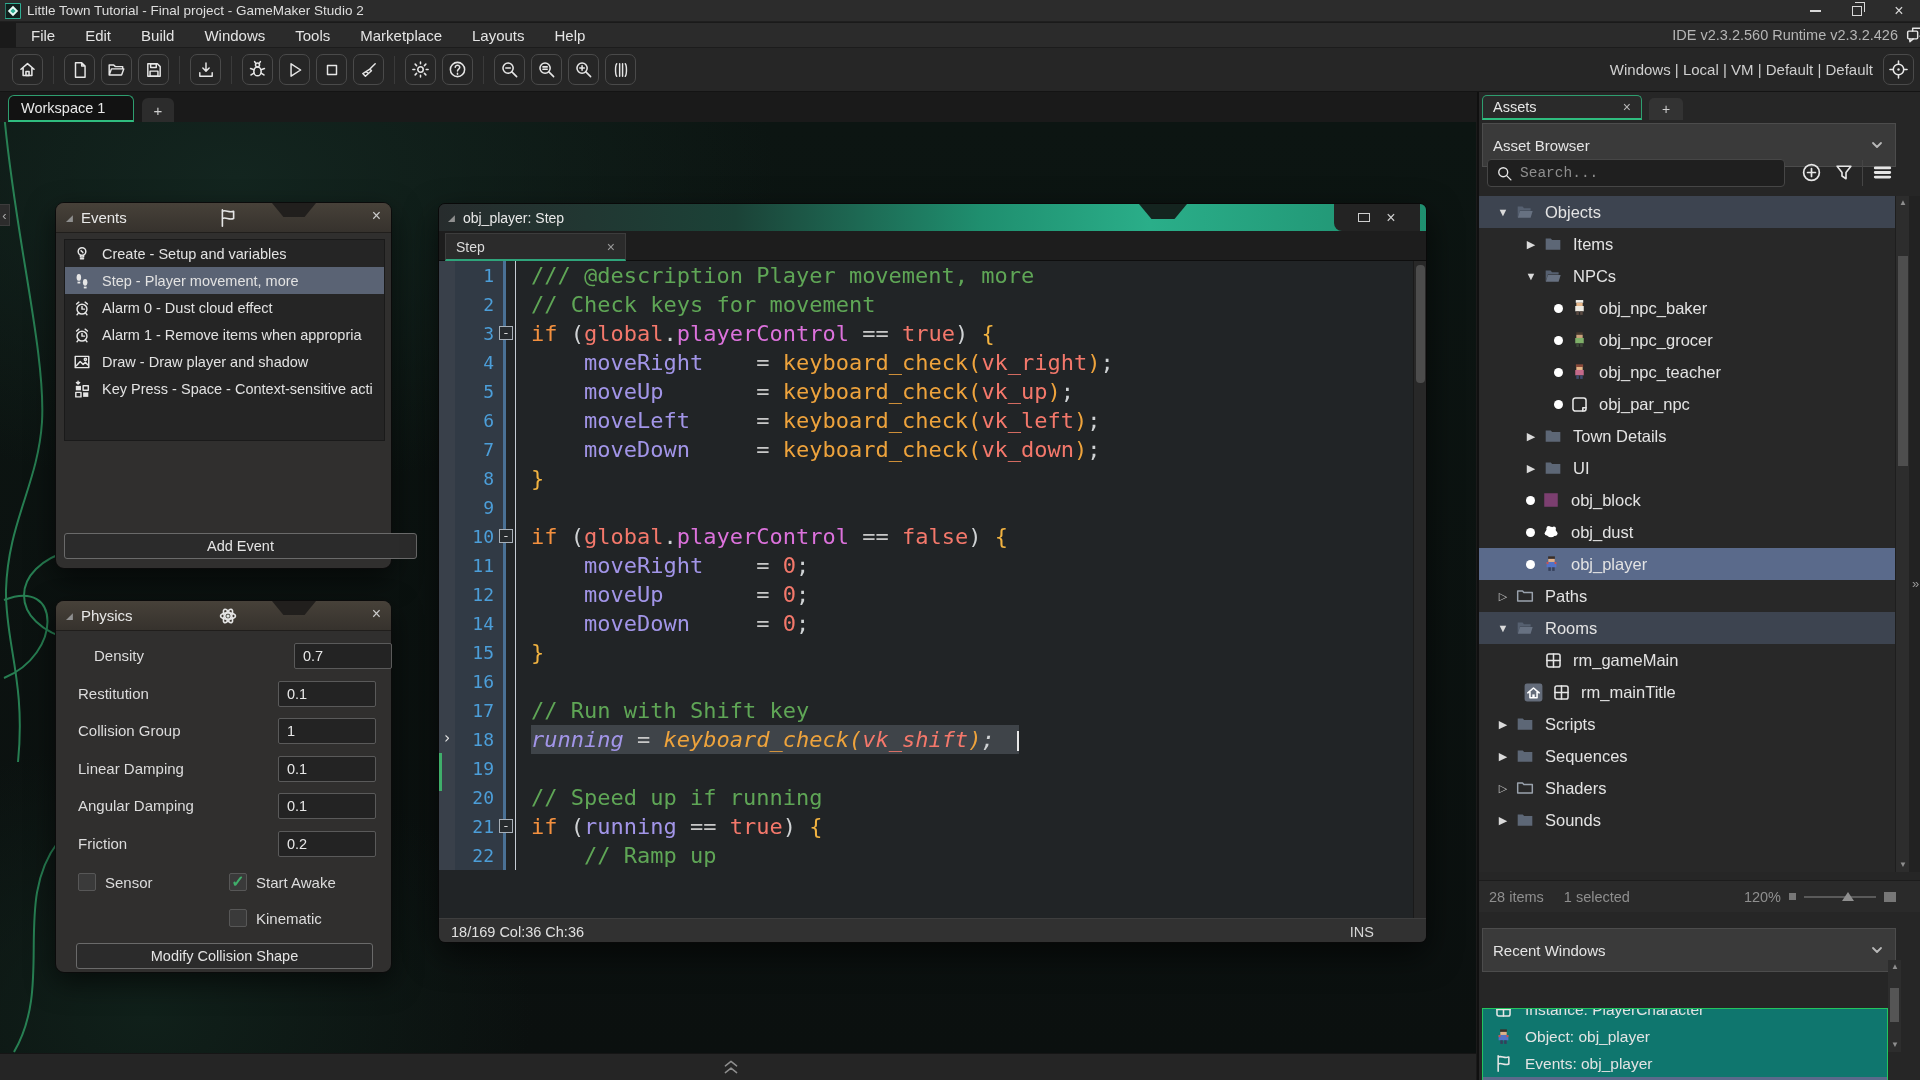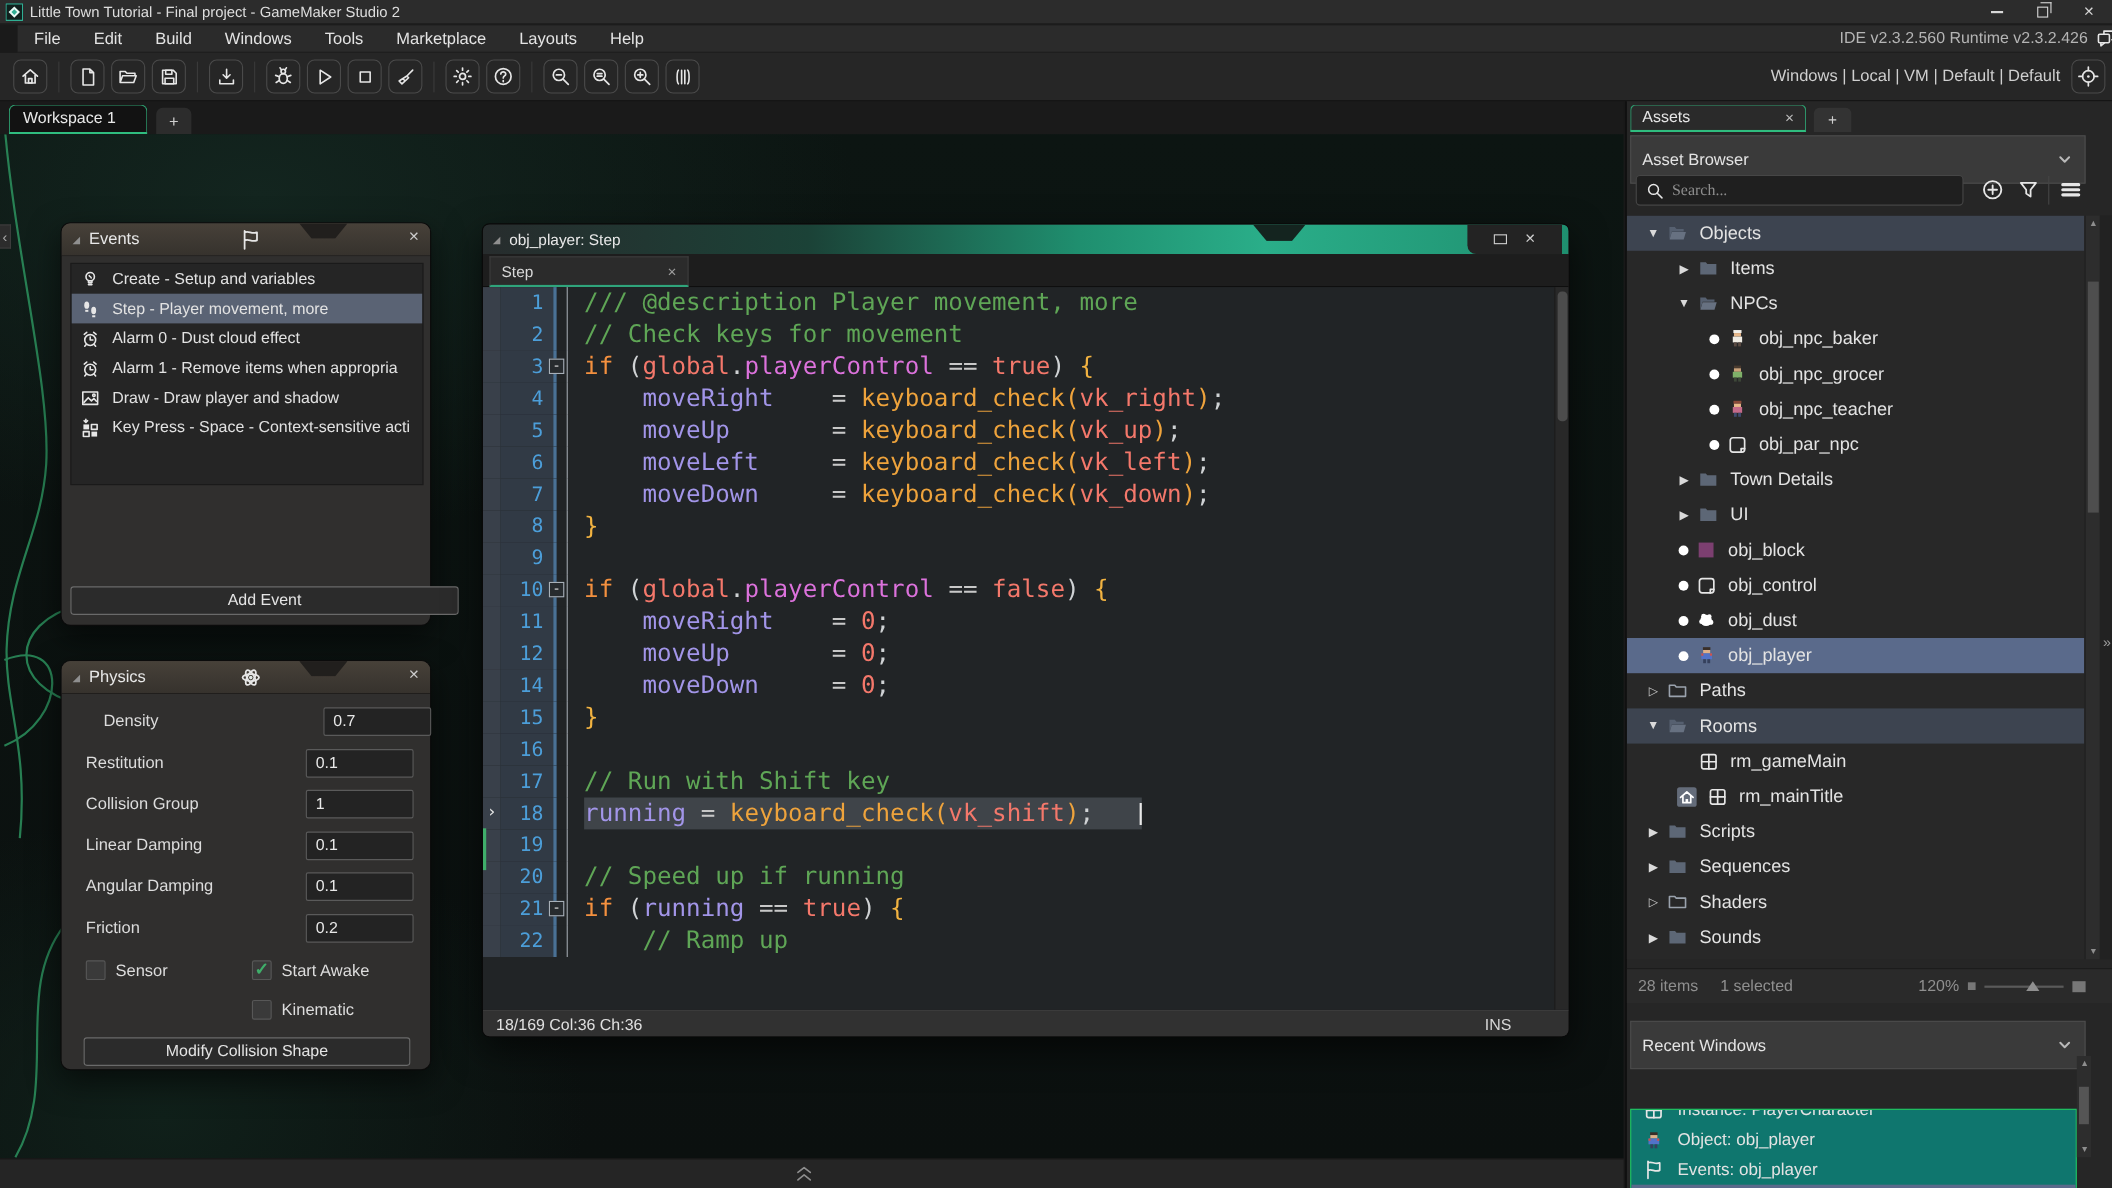--- a/index.html
+++ b/index.html
@@ -106,21 +106,21 @@
   #code-tab .tab-x { margin-left:auto; color:#9c9c9c; font-size:14px; }
   #code-body { position:relative; height:657px; background:#212426; overflow:hidden; }
   .cl { display:flex; height:29px; line-height:29px; font-family:"DejaVu Sans Mono", monospace; white-space:pre; }
   .cl-m { width:16px; background:#39404a; color:#e8e8e8; font-size:15px; text-align:center; line-height:27px; flex:none; }
   .cl-n { width:48px; background:#313a45; color:#4c9ed9; font-size:18px; text-align:right; padding-right:9px; flex:none; }
   .cl-b { width:12px; background:#212426; border-left:3px solid #4a7195; position:relative; flex:none; }
   .cl-e { width:1px; background:#c6ccd4; flex:none; }
   .cl-t { padding-left:15px; font-size:22px; position:relative; flex:1; }
   .fold { position:absolute; left:-7px; top:7px; width:14px; height:14px; border:1px solid #a8b0b8;
     background:#272b2e; color:#d8d8d8; font-size:13px; line-height:12px; text-align:center; z-index:2; }
-  .hl-line { background:#3f4449; display:inline-block; padding-right:43px; }
+  .hl-line { background:#3f4449; display:inline-block; padding-right:24px;font-style:italic; }
   .cursor { display:inline-block; width:2px; height:20px; background:#e8e8e8; vertical-align:middle; margin-left:-2px; }
   .tk-com{color:#5fa656}.tk-kw{color:#f3903f}.tk-gl{color:#f4786b}.tk-fl{color:#dc72dc}
   .tk-op{color:#c8c8c8}.tk-cs{color:#f4786b}.tk-br{color:#f2b341}.tk-vr{color:#a295e8}
   .tk-fn{color:#eea33c}.tk-pl{color:#cfd2d4}
   #green-ind { position:absolute; left:0; top:492px; width:3px; height:38px; background:#3fae6a; z-index:3; }
   #ed-scroll { position:absolute; right:0; top:0; width:13px; height:657px; background:#282828; border-left:1px solid #1a1a1a; }
   #ed-thumb { position:absolute; left:2px; top:4px; width:9px; height:118px; background:#4c4c4c; border-radius:4px; }
   #ed-status { height:26px; background:#313131; border-top:1px solid #3e3e3e; display:flex; align-items:center;
     font-size:14.5px; color:#e0e0e0; padding:0 12px; }
   #ed-status-right { margin-left:auto; margin-right:40px; color:#d6d6d6; }
@@ -135,21 +135,21 @@
   #assets-tab .tab-x { margin-left:auto; color:#b9b9b9; font-size:14px; }
   #rp-tab-plus { position:absolute; left:170px; top:6px; width:34px; height:22px; background:#333;
     border-radius:5px 5px 0 0; display:flex; align-items:center; justify-content:center; color:#cfcfcf; font-size:14px; }
   .dropdown { position:absolute; left:3px; width:414px; height:44px; background:#3a3a3a; border:1px solid #4c4c4c;
     display:flex; align-items:center; font-size:15px; color:#e4e4e4; padding:0 10px; }
   .dropdown .chev { margin-left:auto; }
   #rp-search-row { position:absolute; left:0; top:64px; width:443px; height:34px; display:flex; align-items:center; }
   #search-box { position:absolute; left:8px; top:3px; width:298px; height:28px; background:#1f1f1f;
     border:1px solid #464646; border-radius:4px; display:flex; align-items:center; padding:0 8px; gap:7px; }
   #search-input { background:transparent; border:none; outline:none; color:#9a9a9a; font-size:14.5px;
-    font-family:Liberation Serif, serif; width:230px; }
+    font-family:Liberation Mono, monospace; width:230px; }
   #search-input::placeholder { color:#8e8e8e; }
   .rp-tool { position:absolute; top:6px; }
   #rp-tool-sep { position:absolute; left:383px; top:4px; width:1px; height:26px; background:#454545; }
 
   #tree { position:absolute; left:0; top:104px; width:416px; height:676px; background:#282828; overflow:hidden; }
   .tr-row { height:32px; display:flex; align-items:center; font-size:16.5px; color:#e3e3e3; white-space:nowrap; }
   .tr-row.hdr { background:#3d4450; }
   .tr-row.sel { background:#5a6a8b; }
   .tr-arrow { width:20px; flex:none; font-size:11px; color:#dadada; text-align:center; }
   .tr-arrow.outline { color:#c8c8c8; }
@@ -792,34 +792,20 @@
           </span>
         </span>
         <span>obj_block</span>
       </div>
       <div class="tr-row" style="padding-left: 42px;">
         <span class="tr-bullet">
           <i></i>
         </span>
         <span class="tr-ic">
           <span class="ico ">
-            <svg width="19" height="19" viewBox="0 0 16 16">
-              <rect x="2.5" y="2.5" width="11" height="11" rx="2"></rect>
-              <path d="M10.8 13.5 V10.8 H13.5"></path>
-            </svg>
-          </span>
-        </span>
-        <span>obj_control</span>
-      </div>
-      <div class="tr-row" style="padding-left: 42px;">
-        <span class="tr-bullet">
-          <i></i>
-        </span>
-        <span class="tr-ic">
-          <span class="ico ">
             <svg width="18" height="18" viewBox="0 0 16 16">
               <g fill="#ffffff" stroke="none">
                 <circle cx="8" cy="8" r="4.6"></circle>
                 <circle cx="4.4" cy="9" r="2"></circle>
                 <circle cx="11.6" cy="9.4" r="2.2"></circle>
                 <circle cx="6" cy="4.6" r="2"></circle>
                 <circle cx="10.6" cy="4.9" r="1.8"></circle>
               </g>
             </svg>
           </span>

